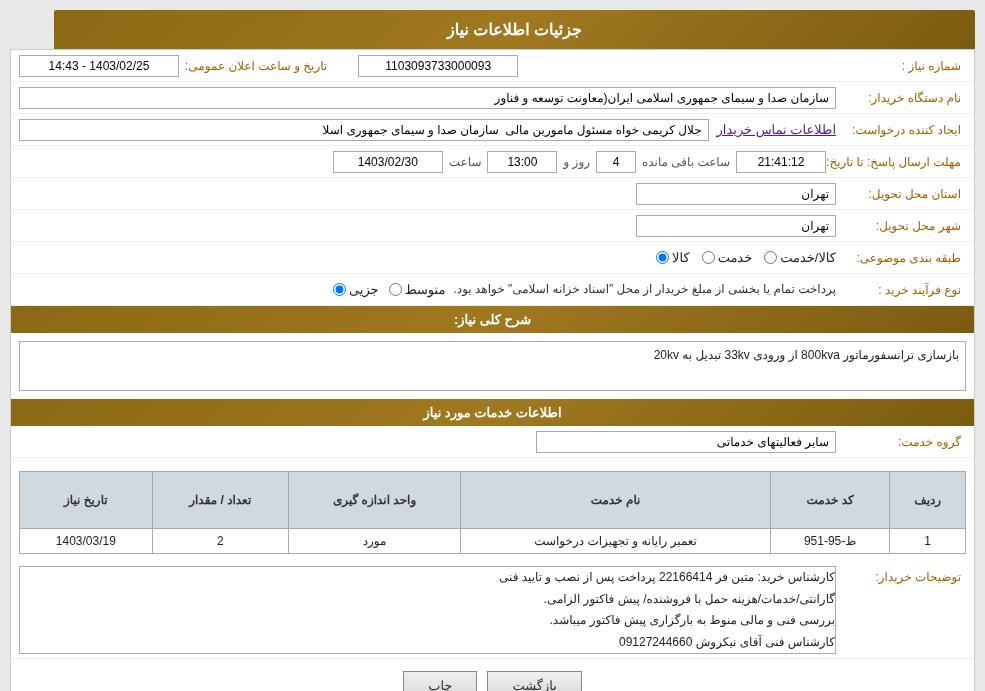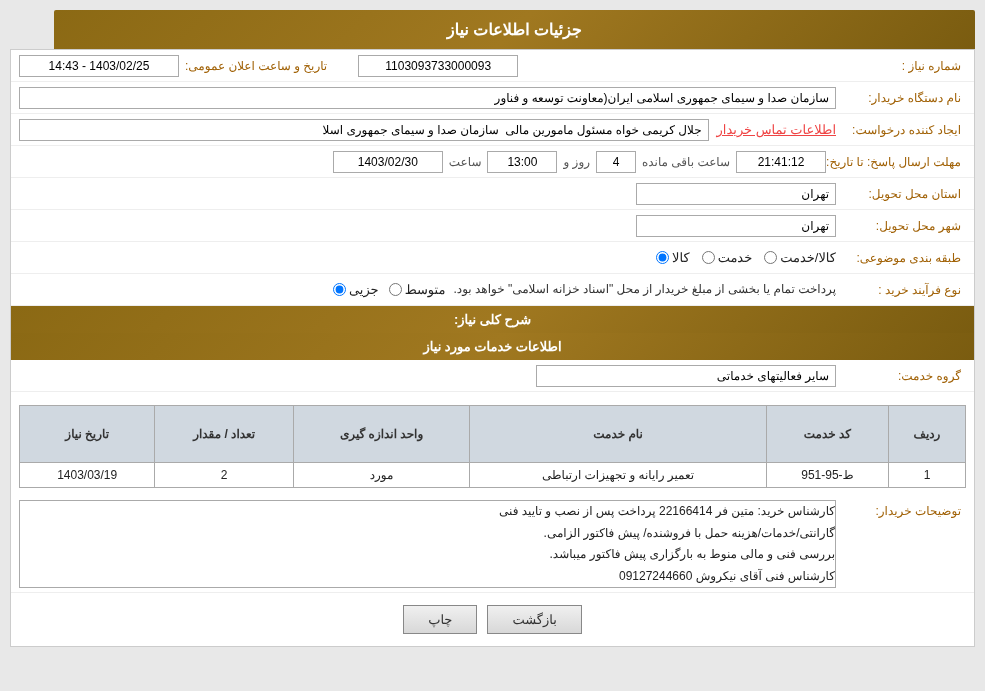--- a/index.html
+++ b/index.html
@@ -54,21 +54,21 @@
     .input-box {
       border: 1px solid #aaa;
       background: #fff;
       padding: 3px 6px;
       font-size: 12px;
       font-family: Tahoma, Arial, sans-serif;
       direction: rtl;
     }
     .input-wide { width: 100%; }
     .date-input { width: 130px; }
-    .link-blue { color: #ef4444; text-decoration: underline; cursor: pointer; }
+    .link-blue { color: #4c1d95; text-decoration: underline; cursor: pointer; }
     .datetime-row {
       display: flex;
       align-items: center;
       gap: 6px;
       justify-content: flex-end;
     }
     .deadline-row {
       display: flex;
       align-items: center;
       gap: 6px;
@@ -284,20 +284,27 @@
               <span>جزیی</span>
               <input type="radio" name="process" checked="" style="">
             </label>
           </div>
         </div>
       </div>
     </div>
 
     <div class="section-sub-header">
       <span>شرح کلی نیاز:</span>
+    </div>
+    <div style="padding:8px;">
+      <div class="watermark-area">
+        <div class="description-box">
+          <span>بازسازی ترانسفورماتور 800kva از ورودی 33kv تبدیل به 20kv</span>
+        </div>
+      </div>
     </div>
 
     <div class="section-sub-header">
       <span>اطلاعات خدمات مورد نیاز</span>
     </div>
 
     <div class="info-row">
       <span class="label-cell">گروه خدمت:</span>
       <div class="value-cell">
         <input class="input-box" type="text" value="سایر فعالیتهای خدماتی" style="width: 300px;">
@@ -313,21 +320,21 @@
             <th>نام خدمت</th>
             <th>واحد اندازه گیری</th>
             <th>تعداد / مقدار</th>
             <th>تاریخ نیاز</th>
           </tr>
         </thead>
         <tbody id="services-tbody">
         <tr>
               <td>1</td>
               <td>ط-95-951</td>
-              <td>تعمیر رایانه و تجهیزات ارتباطی</td>
+              <td>تعمیر رایانه و تجهیزات درخواست</td>
               <td>مورد</td>
               <td>2</td>
               <td>1403/03/19</td>
             </tr>
           </tbody>
       </table>
     </div>
 
     <div class="info-row" style="align-items:flex-start;">
       <span class="label-cell" style="padding-top:4px;">توضیحات خریدار:</span>

